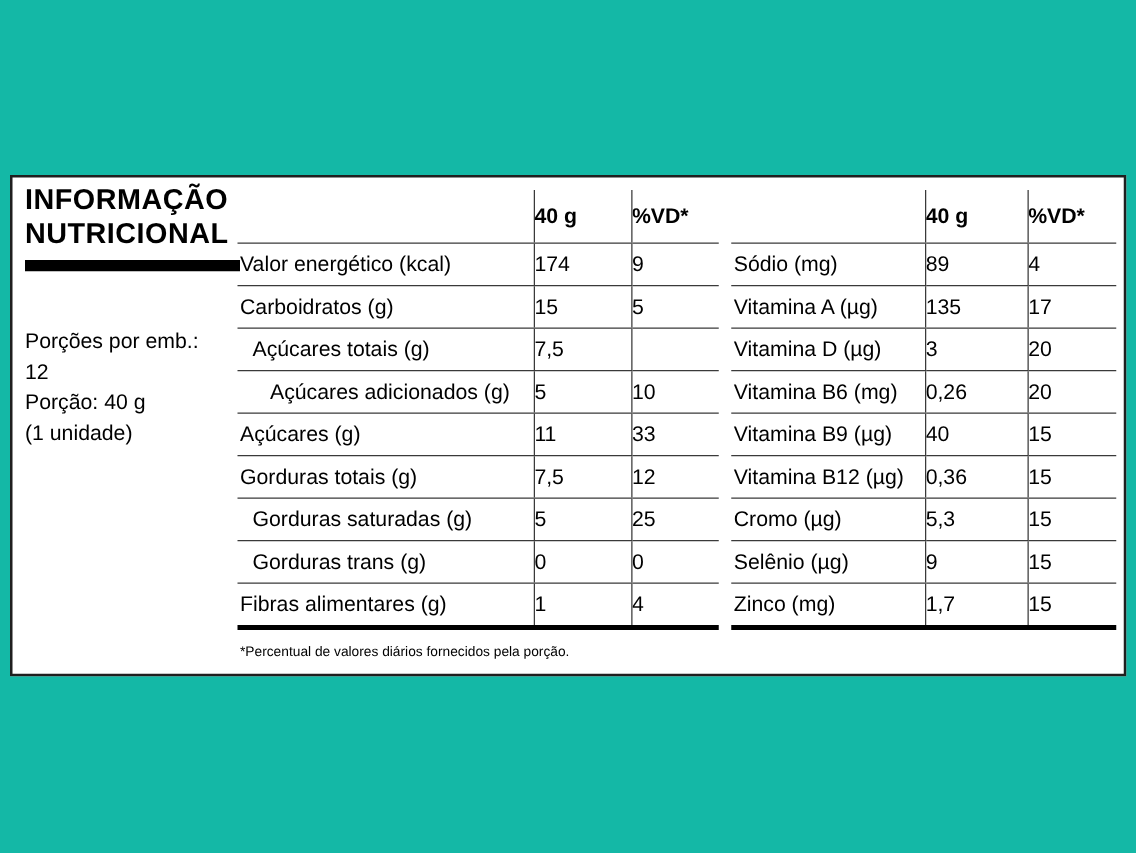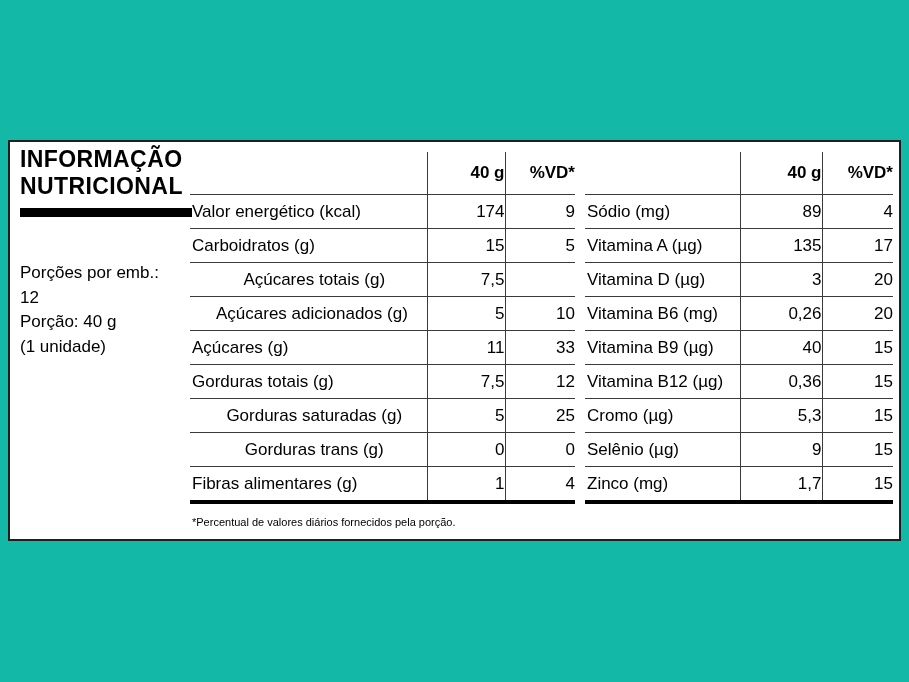--- a/index.html
+++ b/index.html
@@ -66,24 +66,24 @@
     font-weight: normal;
     vertical-align: middle;
     border-bottom: 1.5px solid #3a3a3a;
     overflow: hidden;
     white-space: nowrap;
   }
   .nt thead th { height: 42px; font-weight: bold; }
   .nt tbody td { height: 33px; }
   .nt .c-name { text-align: left; padding-left: 2px; }
   .nt .c-amount, .nt .c-dv {
-    text-align: right;
+    text-align: left;
     border-left: 1.5px solid #3a3a3a;
   }
-  .nt .ind1 { padding-left: 12px; text-align: center; }
+  .nt .ind1 { padding-left: 12px; }
   .nt .ind2 { padding-left: 26px; }
   .footnote {
     position: absolute;
     left: 182px;
     top: 374px;
     font-size: 11px;
     white-space: nowrap;
   }
 </style>
 </head>

